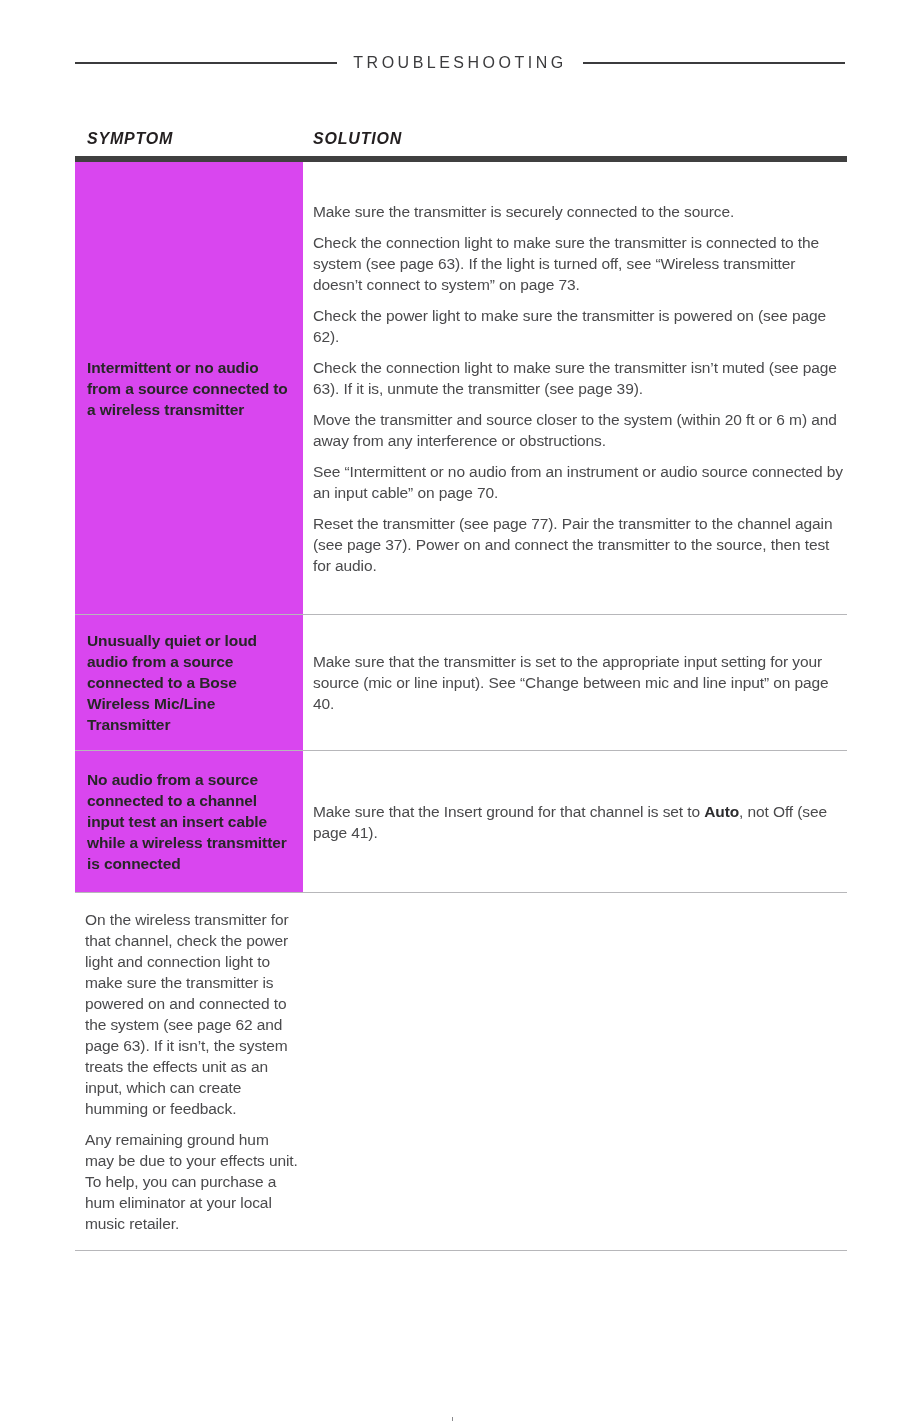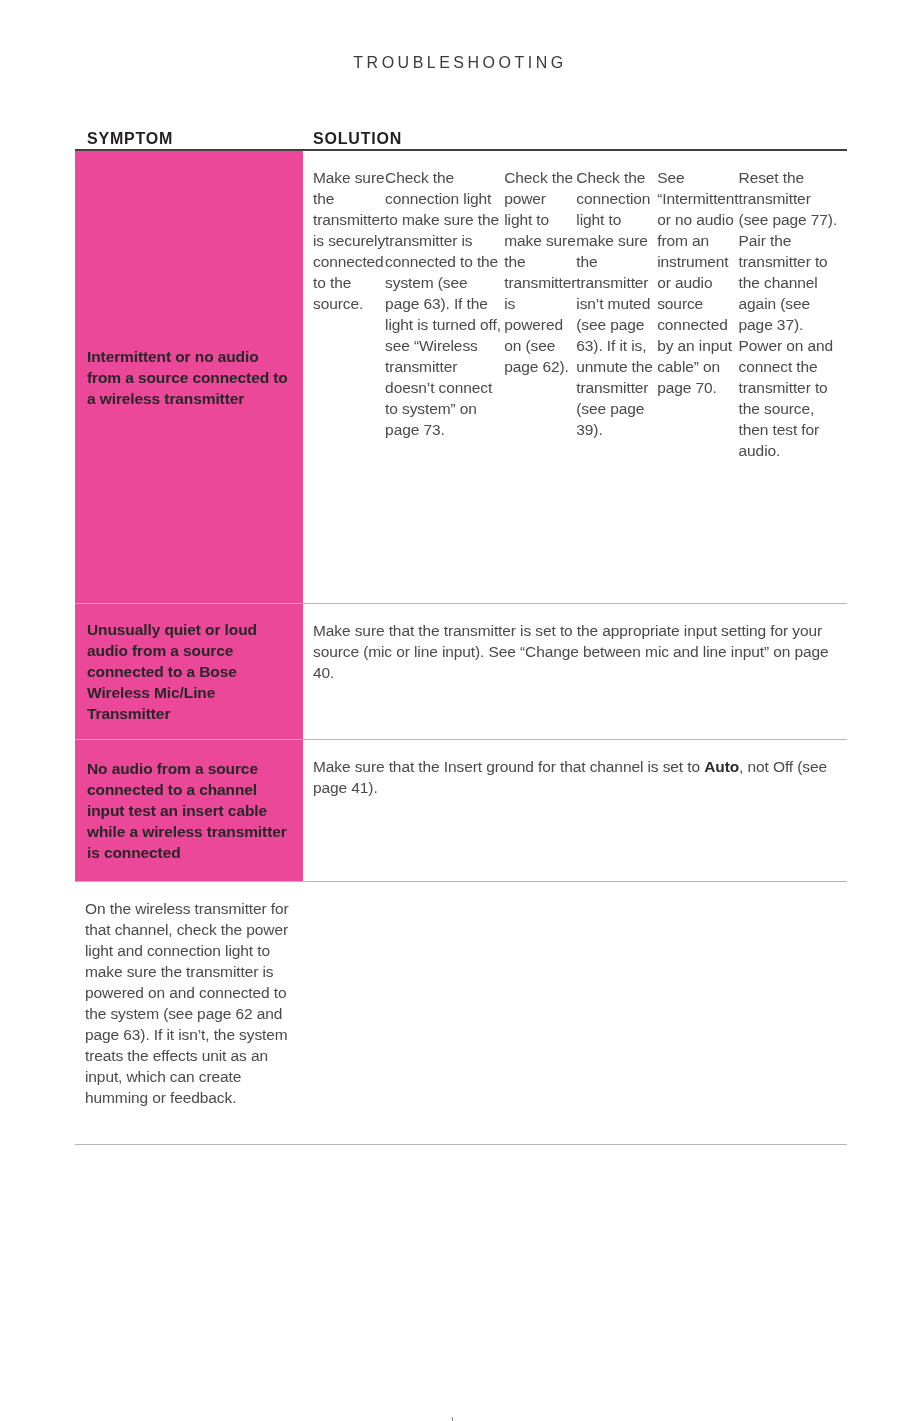--- a/index.html
+++ b/index.html
@@ -12,76 +12,76 @@
     color: #4a4a4c;
     overflow: hidden;
   }
   .page { width: 920px; height: 1421px; position: relative; }
 
   
   .title-wrap {
     display: flex;
     align-items: center;
     margin: 54px 75px 0 75px;
-    flex-direction: column;
   }
   .title-rule { flex: 1; height: 2px; background: #3b3b3d; }
   .page-title {
     font-size: 16px;
     font-weight: 400;
     letter-spacing: 3.5px;
     color: #3b3b3d;
     margin: 0 16px;
     white-space: nowrap;
   }
 
   
   .ts-table {
     margin: 58px 73px 0 75px;
     width: 772px;
   }
   .t-header {
     display: grid;
     grid-template-columns: 228px 1fr;
-    border-bottom: 2px solid #404040;
-    padding-bottom: 1px;
+    border-bottom: 6px solid #404040;
+    padding-bottom: 8px;
+    font-style: italic;
   }
   .t-header .hcell {
     font-weight: bold;
     font-size: 16px;
     letter-spacing: 0.8px;
     color: #231f20;
   }
   .t-header .hcell.sym { padding-left: 12px; }
   .t-header .hcell.sol { padding-left: 10px; }
 
   .t-row {
     display: grid;
     grid-template-columns: 228px 1fr;
     border-bottom: 1px solid #b7b7ba;
   }
   .t-row:last-child { border-bottom: 1px solid #b7b7ba; }
 
   .sym-cell {
-    background: #ec4899;
+    background: #d946ef;
     padding: 12px 14px 12px 12px;
     display: flex;
     align-items: center;
   }
   .sym-text {
     font-weight: bold;
     font-size: 15.5px;
     line-height: 21px;
     color: #272727;
     letter-spacing: -0.1px;
   }
   .sol-cell {
     padding: 11px 4px 11px 10px;
     display: flex;
-    flex-direction: row;
+    flex-direction: column;
     justify-content: center;
   }
   .sol-par {
     font-size: 15.5px;
     line-height: 21px;
     color: #4a4a4c;
     margin: 5px 0;
     letter-spacing: -0.1px;
   }
   .sol-par b { color: #2d2d2f; }
@@ -131,20 +131,21 @@
     <div>
     <div class="t-row">
       <div class="sym-cell">
         <div class="sym-text">Intermittent or no audio from a source connected to a wireless transmitter</div>
       </div>
       <div class="sol-cell">
             <p class="sol-par"><span>Make sure the transmitter is securely connected to the source.</span></p>
             <p class="sol-par"><span>Check the connection light to make sure the transmitter is connected to the system (see page 63). If the light is turned off, see “Wireless transmitter doesn’t connect to system” on page 73.</span></p>
             <p class="sol-par"><span>Check the power light to make sure the transmitter is powered on (see page 62).</span></p>
             <p class="sol-par"><span>Check the connection light to make sure the transmitter isn’t muted (see page 63). If it is, unmute the transmitter (see page 39).</span></p>
+            <p class="sol-par"><span>Move the transmitter and source closer to the system (within 20 ft or 6 m) and away from any interference or obstructions.</span></p>
             <p class="sol-par"><span>See “Intermittent or no audio from an instrument or audio source connected by an input cable” on page 70.</span></p>
             <p class="sol-par"><span>Reset the transmitter (see page 77). Pair the transmitter to the channel again (see page 37). Power on and connect the transmitter to the source, then test for audio.</span></p>
           </div>
     </div>
 
     <div class="t-row">
       <div class="sym-cell">
         <div class="sym-text">Unusually quiet or loud audio from a source connected to a Bose Wireless Mic/Line Transmitter</div>
       </div>
       <div class="sol-cell">
@@ -157,20 +158,21 @@
         <div class="sym-text">No audio from a source connected to a channel input test an insert cable while a wireless transmitter is connected</div>
       </div>
       <div class="sol-cell">
             <p class="sol-par"><span>Make sure that the Insert ground for that channel is set to </span><b>Auto</b><span>, not Off (see page 41).</span></p>
           </div>
     </div>
 
     <div class="t-row">
       <div class="sol-cell">
             <p class="sol-par"><span>On the wireless transmitter for that channel, check the power light and connection light to make sure the transmitter is powered on and connected to the system (see page 62 and page 63). If it isn’t, the system treats the effects unit as an input, which can create humming or feedback.</span></p>
+            <p class="sol-par"><span>Any remaining ground hum may be due to your effects unit. To help, you can purchase a hum eliminator at your local music retailer.</span></p>
           </div>
     </div>
   </div>
   </div>
 
   <div class="footer">
     <span>74</span>
     <span class="divider"></span>
     <span>ENG</span>
   </div>

